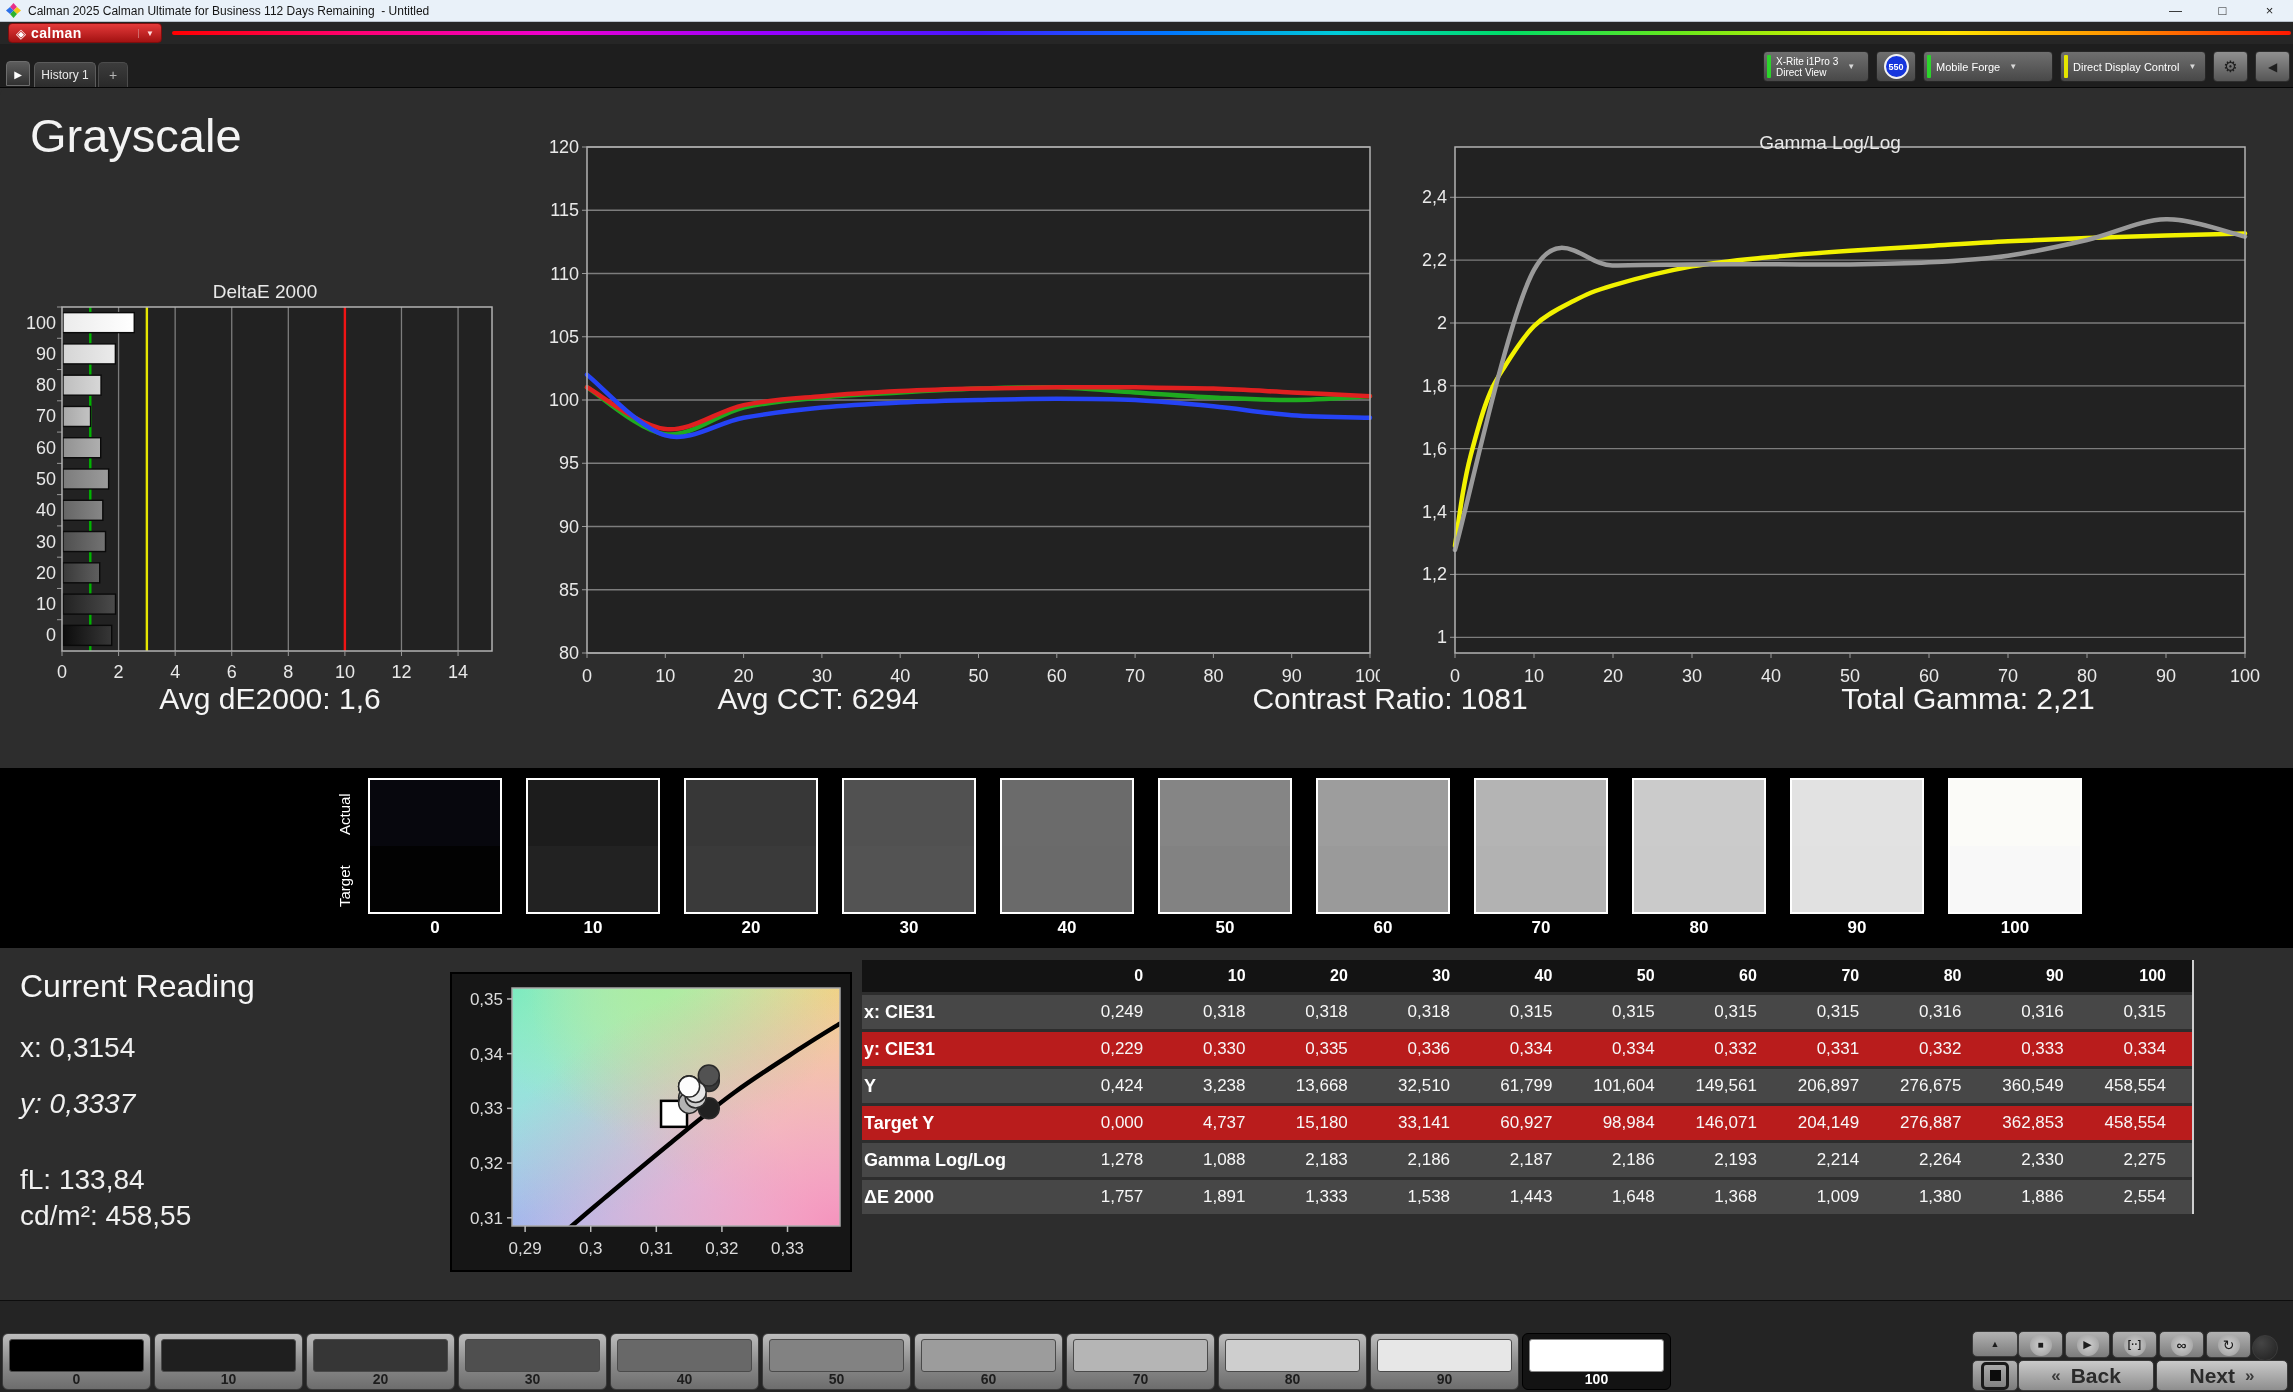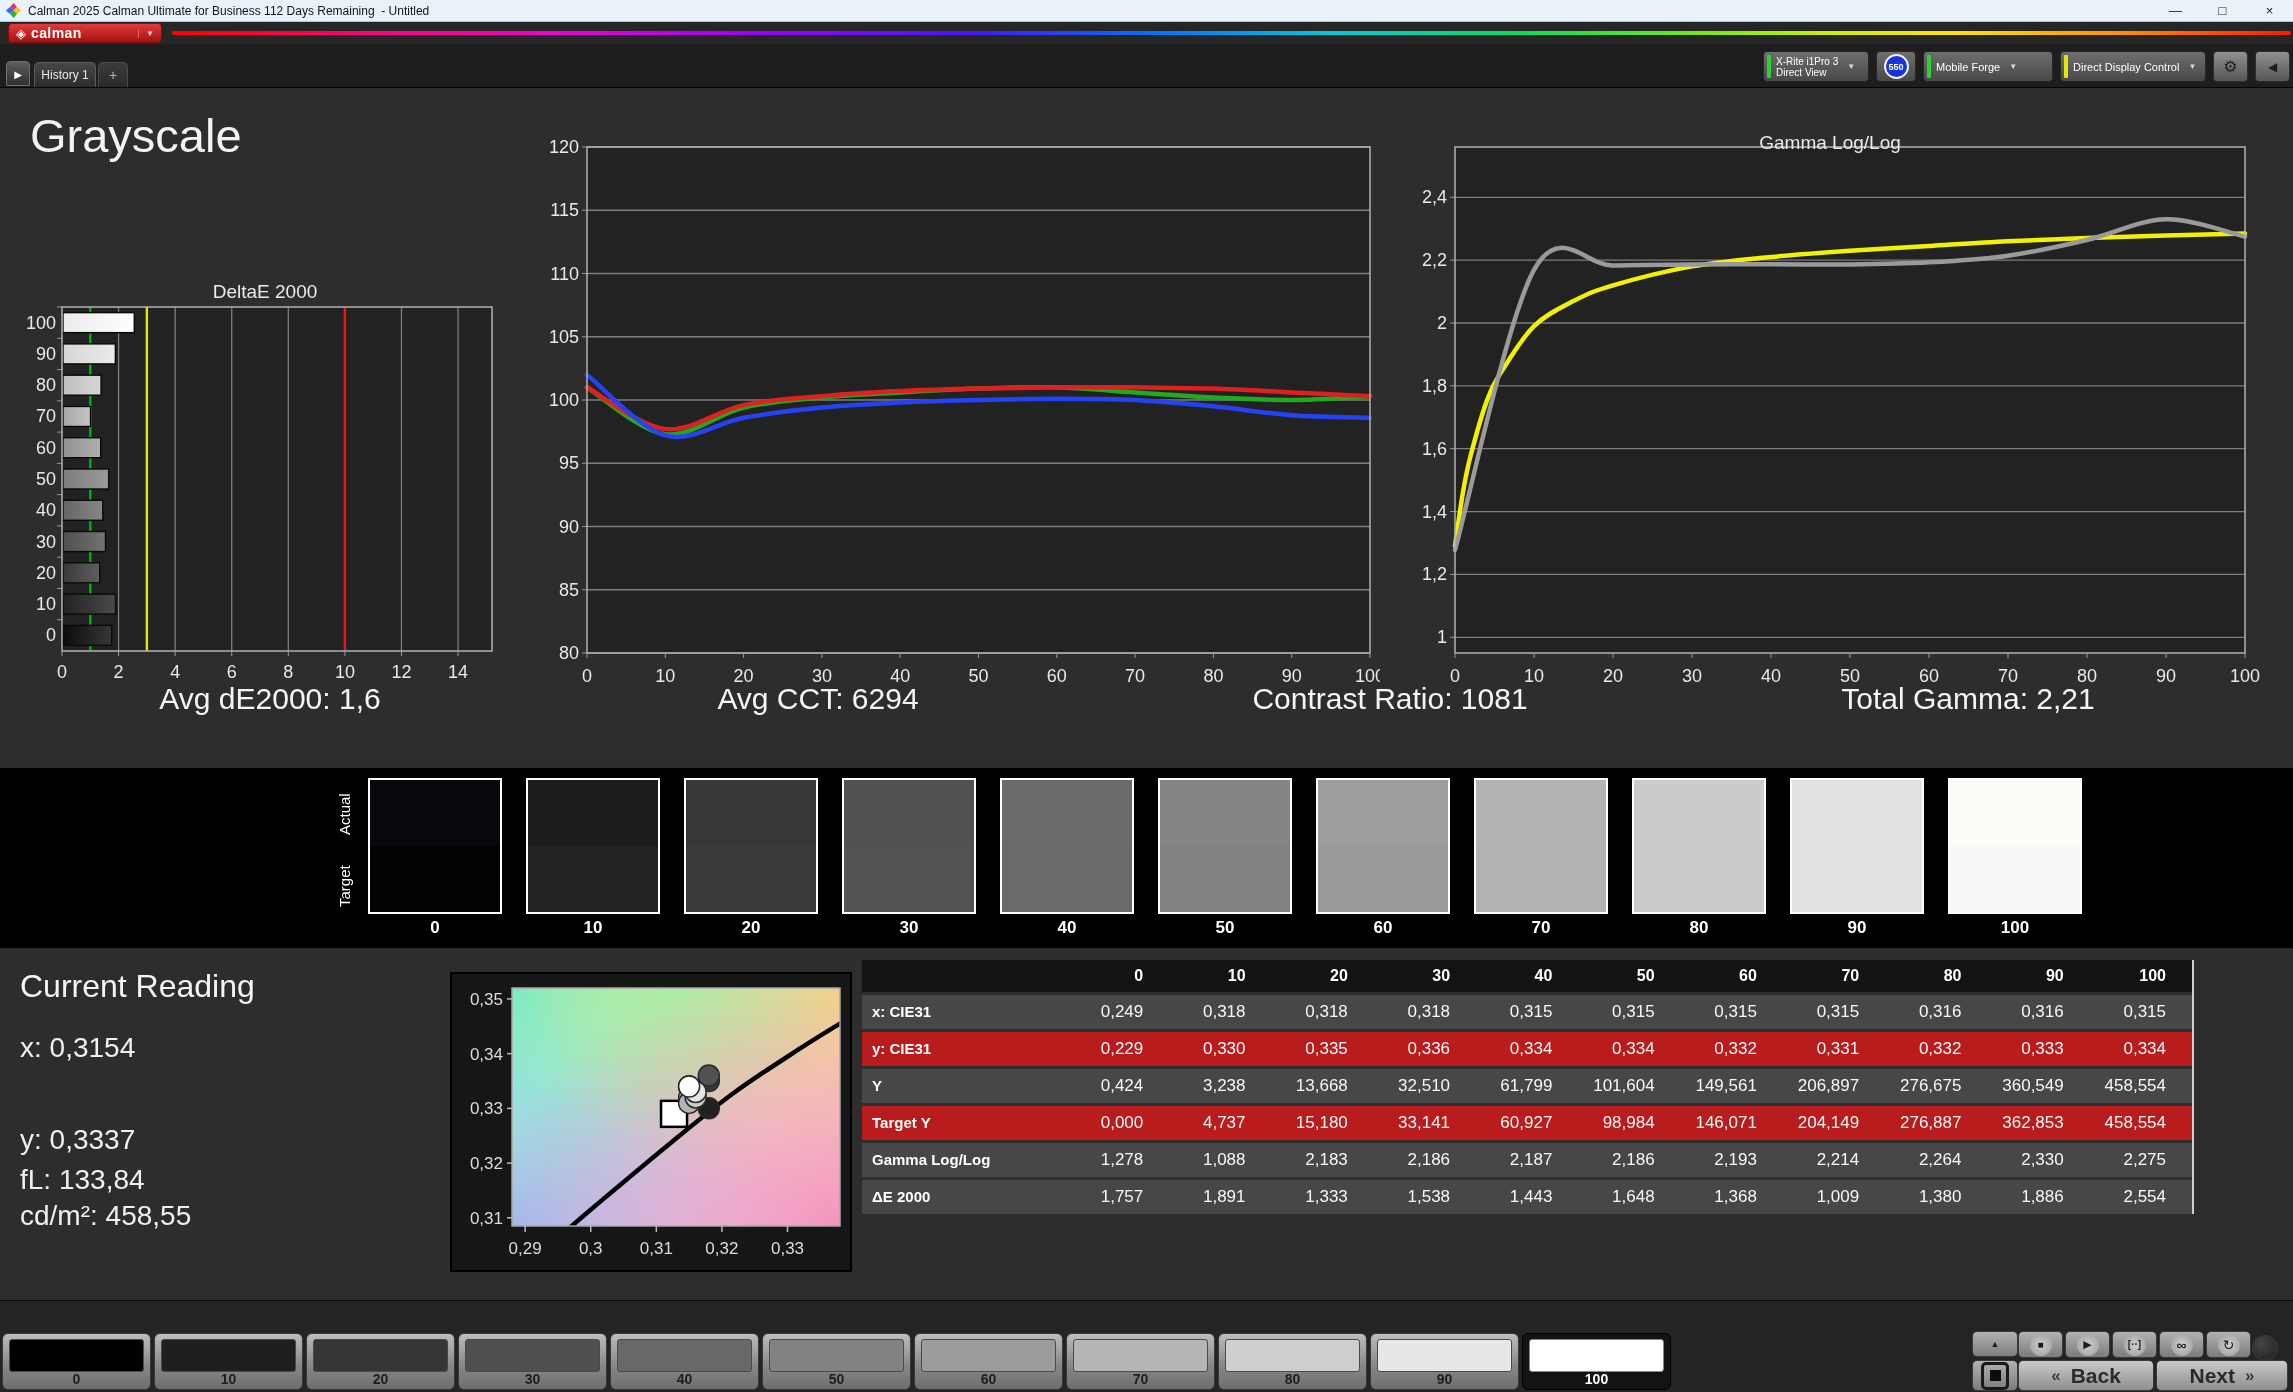--- a/index.html
+++ b/index.html
@@ -82,21 +82,21 @@
   
   .cie-box{position:absolute;left:450px;top:884px;width:402px;height:300px;background:#161616;
            border:2px solid #000;box-sizing:border-box;}
 
   
   .dtable{position:absolute;left:862px;top:872px;width:1330px;border-right:2px solid #cfcfcf;}
   .trow{display:grid;grid-template-columns:205px repeat(11,1fr);height:34px;line-height:34px;margin-top:3px;}
   .trow.thead{height:32px;line-height:32px;background:#131313;margin-top:0;}
   .trow.dark{background:#474747;}
   .trow.light{background:#b91c1c;}
-  .tlabel{color:#fff;font-weight:bold;font-size:15px;padding-left:10px;}
+  .tlabel{color:#fff;font-weight:bold;font-size:18px;padding-left:2px;}
   .tcell{color:#f7f7f7;font-size:17px;text-align:right;padding-right:26px;}
   .thead .tcell{color:#fff;font-weight:bold;font-size:16px;}
 
   
   .bottombar{position:absolute;left:0;top:1212px;width:2293px;height:92px;background:#242424;border-top:1px solid #0d0d0d;box-sizing:border-box;}
   .level-btn{position:absolute;top:32px;width:149px;height:57px;border-radius:6px;box-sizing:border-box;
              background:linear-gradient(#bdbdbd,#8a8a8a 55%,#6d6d6d);border:1px solid #3a3a3a;}
   .level-btn .level-swatch{position:absolute;left:6px;right:6px;top:5px;height:31px;border-radius:3px;border:1px solid #4a4a4a;}
   .level-btn .level-label{position:absolute;bottom:2px;width:100%;text-align:center;font-size:14px;font-weight:bold;color:#1d1d1d;}
   .level-btn.sel{background:#131313;border:1px solid #000;}
@@ -469,21 +469,21 @@
       <div class="swatch-label" style="left: 1790px;">90</div>
       <div class="swatch" style="left: 1948px;">
         <div class="sw-a" style="background: rgb(251, 251, 248);"></div>
         <div class="sw-t" style="background: rgb(248, 248, 248);"></div>
       </div>
       <div class="swatch-label" style="left: 1948px;">100</div>
     </div>
 
   <div class="reading-title">Current Reading</div>
   <div class="reading-line" style="top:944px;">x: 0,3154</div>
-  <div class="reading-line" style="top:1036px;">y: 0,3337</div>
+  <div class="reading-line" style="top:1000px;font-style:italic;">y: 0,3337</div>
   <div class="reading-line" style="top:1056px;margin-top:20px;">fL: 133,84</div>
   <div class="reading-line" style="top:1112px;">cd/m²: 458,55</div>
 
   <div class="cie-box">
     <svg id="cie-chart" width="398" height="296">
         <defs>
           <clipPath id="cieclip">
             <rect x="60" y="14" width="328" height="238"></rect>
           </clipPath>
           <radialGradient id="gtl" cx="0" cy="0" r="1">

